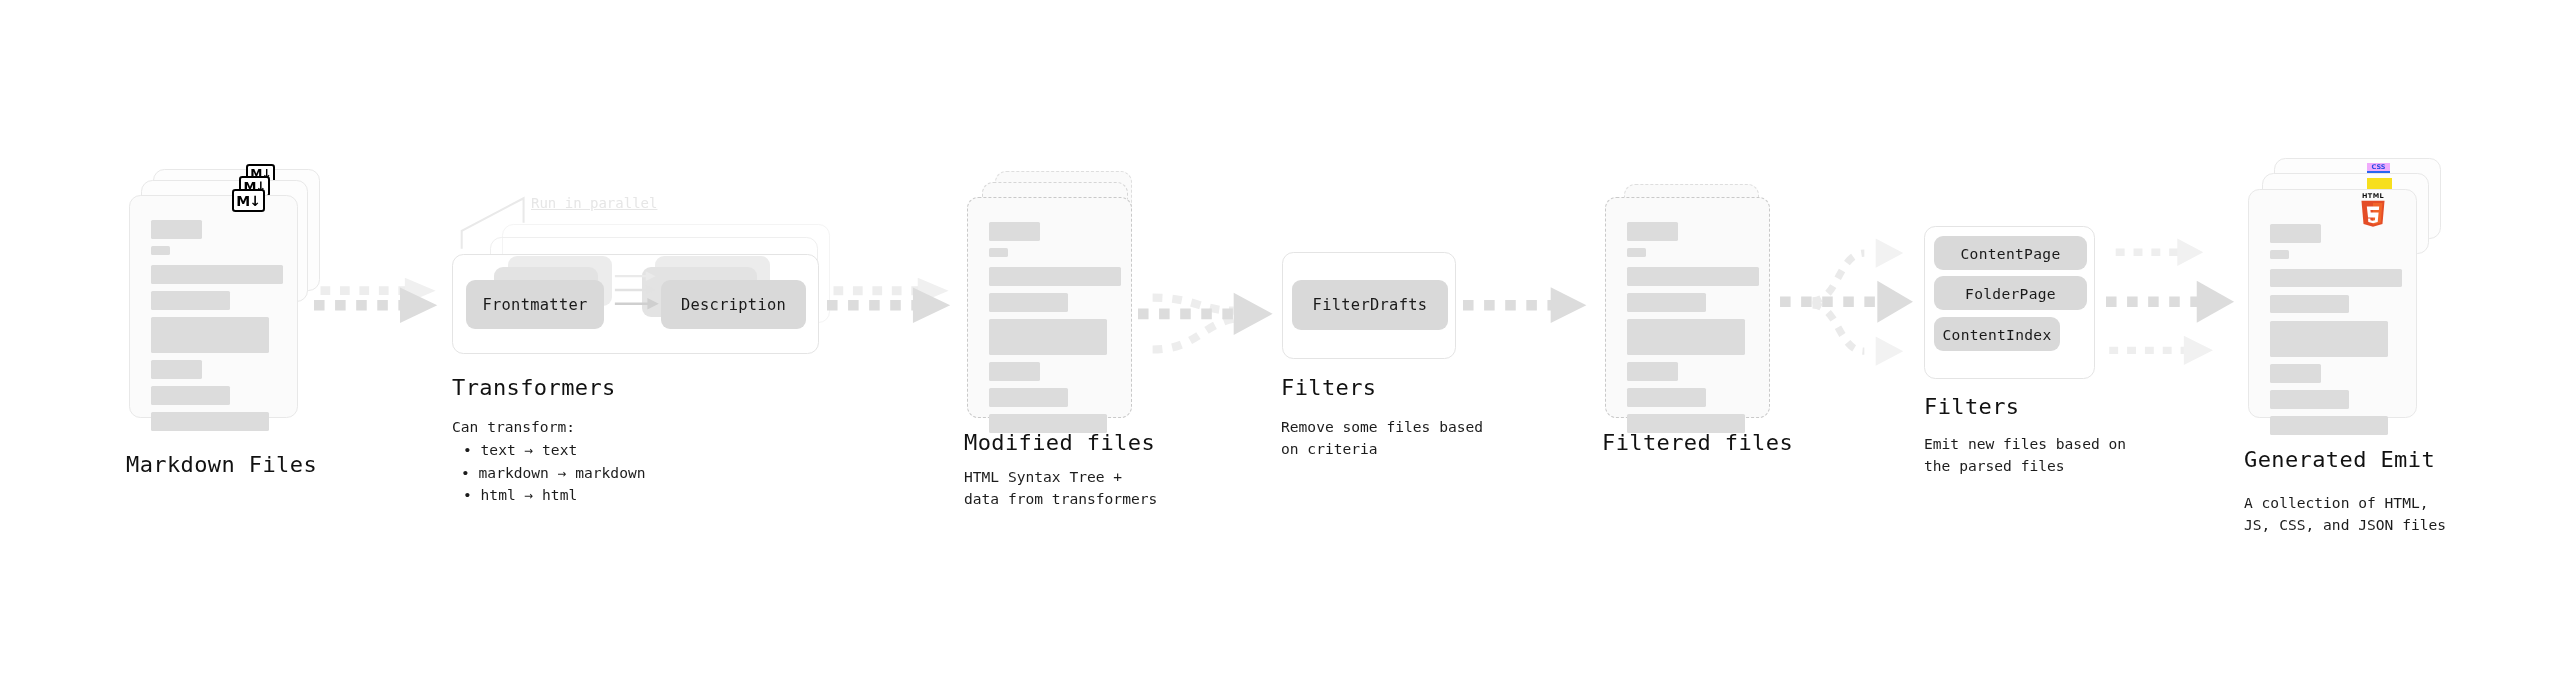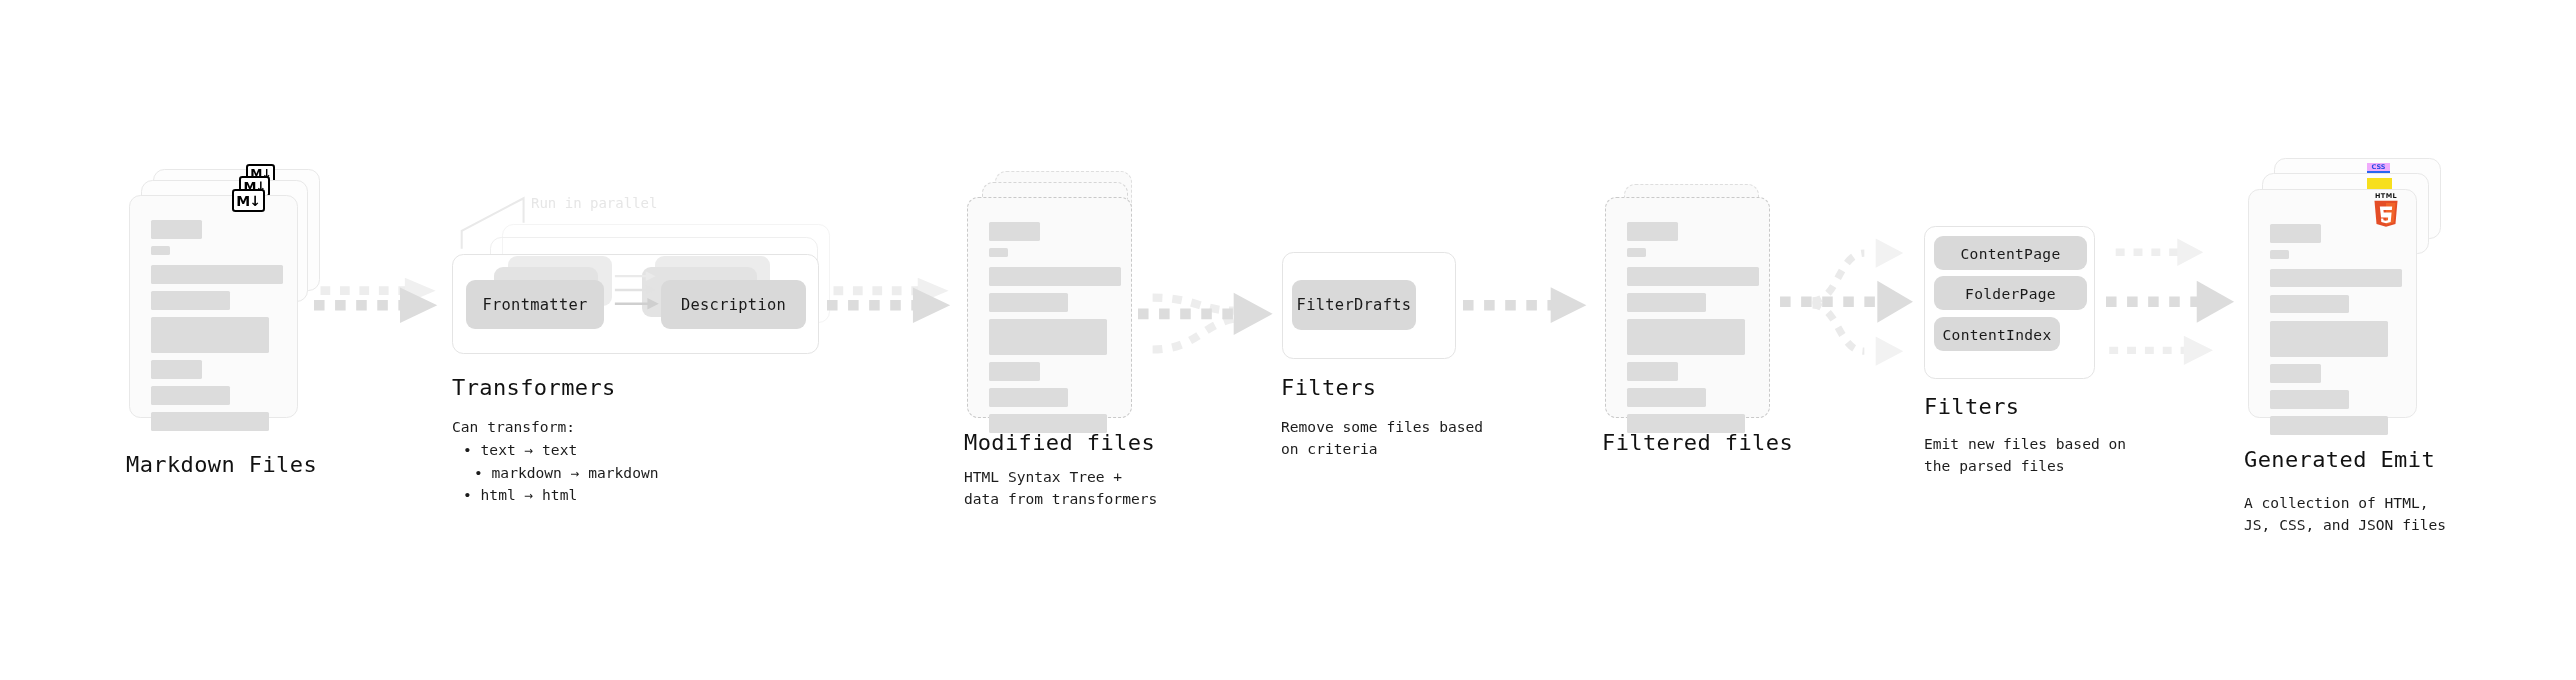--- a/index.html
+++ b/index.html
@@ -59,21 +59,21 @@
     display: flex; align-items: flex-start; justify-content: center;
     font-family: "DejaVu Sans", "Liberation Sans", sans-serif;
   }
   .js-badge {
     position: absolute;
     width: 25px; height: 15.4px;
     background: #f7df1e;
   }
   .html5-badge {
     position: absolute;
-    width: 28px; height: 34px; margin-left: 13px;
+    width: 28px; height: 34px;
   }
 
   
   .groupbox {
     position: absolute;
     border: 1.6px solid #e4e4e4;
     border-radius: 11.4px;
     background: #ffffff;
   }
   .groupbox.l2 { border-color: #efefef; background: transparent; }
@@ -150,21 +150,21 @@
     <polygon points="112,2 150,18 112,34" fill="#f0f0f0"></polygon>
     <line x1="0" y1="36" x2="112" y2="36" stroke="#dcdcdc" stroke-width="13" stroke-dasharray="13 13"></line>
     <polygon points="106,14 152,36 106,58" fill="#dcdcdc"></polygon>
   </svg>
 
   <div class="node">
 
     <svg style="left:460px; top:195px;" width="106" height="57" viewBox="0 0 130 70">
       <path d="M2 66 L2 44 L78 4 L78 34" fill="none" stroke="#e9e9e9" stroke-width="2.5"></path>
     </svg>
-    <div class="faint-label" style="left:531px; top:195px;">Run in parallel</div>
+    <div class="faint-label" style="left:531px; top:195px;text-decoration:underline;">Run in parallel</div>
 
     <div class="groupbox l3" style="left:502px; top:224px; width:328px; height:99px;"></div>
     <div class="groupbox l2" style="left:490px; top:237px; width:328px; height:99px;"></div>
     <div class="groupbox" style="left:452px; top:254px; width:367px; height:100px; background:#fff;"></div>
 
     <div class="pill g3" style="left:508px; top:256px; width:104px; height:50px;">Frontmatter</div>
     <div class="pill g3" style="left:655px; top:256px; width:115px; height:50px;">Description</div>
 
     <div class="pill g2" style="left:494px; top:267px; width:104px; height:50px;">Frontmatter</div>
     <div class="pill g2" style="left:642px; top:267px; width:115px; height:50px;">Description</div>
@@ -177,21 +177,21 @@
       <line x1="2" y1="44" x2="44" y2="44" stroke="#cfcfcf" stroke-width="3"></line>
       <polygon points="42,37 56,44 42,51" fill="#cfcfcf"></polygon>
     </svg>
 
     <div class="pill" style="left:466px; top:280px; width:138px; height:49px;">Frontmatter</div>
     <div class="pill" style="left:661px; top:280px; width:145px; height:49px;">Description</div>
 
     <div class="title" style="left:452px; top:375px;">Transformers</div>
     <div class="sub" style="left:452px; top:416px;">Can transform:</div>
     <div class="sub" style="left:463px; top:439px;">• text → text</div>
-    <div class="sub" style="left:474px; top:462px;text-align:center;">• markdown → markdown</div>
+    <div class="sub" style="left:461px; top:462px;text-align:center;">• markdown → markdown</div>
     <div class="sub" style="left:463px; top:484px;">• html → html</div>
   </div>
 
   <svg style="left:827px; top:276px;" width="154" height="65" viewBox="0 0 190 80">
     <line x1="8" y1="18" x2="118" y2="18" stroke="#ededed" stroke-width="11" stroke-dasharray="12 12"></line>
     <polygon points="112,2 150,18 112,34" fill="#f0f0f0"></polygon>
     <line x1="0" y1="36" x2="112" y2="36" stroke="#dcdcdc" stroke-width="13" stroke-dasharray="13 13"></line>
     <polygon points="106,14 152,36 106,58" fill="#dcdcdc"></polygon>
   </svg>
 
@@ -218,21 +218,21 @@
 
   <svg style="left:1138px; top:252px;" width="146" height="114" viewBox="0 0 180 140">
     <path d="M18 56 C70 56 78 72 118 72" fill="none" stroke="#ededed" stroke-width="10" stroke-dasharray="12 12"></path>
     <path d="M18 120 C70 120 78 90 118 82" fill="none" stroke="#ededed" stroke-width="10" stroke-dasharray="12 12"></path>
     <line x1="0" y1="76" x2="120" y2="76" stroke="#dcdcdc" stroke-width="13" stroke-dasharray="13 13"></line>
     <polygon points="118,50 166,76 118,102" fill="#dcdcdc"></polygon>
   </svg>
 
   <div class="node">
     <div class="groupbox" style="left:1282px; top:252px; width:174px; height:107px;"></div>
-    <div class="pill" style="left:1292px; top:280px; width:124px; height:50px;">FilterDrafts</div>
+    <div class="pill" style="left:1292px; top:280px; width:156px; height:50px;">FilterDrafts</div>
 
     <div class="title" style="left:1281px; top:375px;">Filters</div>
     <div class="sub" style="left:1281px; top:416px;">Remove some files based
 on criteria</div>
   </div>
 
   <svg style="left:1463px; top:288px;" width="138" height="49" viewBox="0 0 170 60">
     <line x1="0" y1="21" x2="112" y2="21" stroke="#dcdcdc" stroke-width="13" stroke-dasharray="13 13"></line>
     <polygon points="108,-1 152,21 108,43" fill="#dcdcdc"></polygon>
   </svg>

